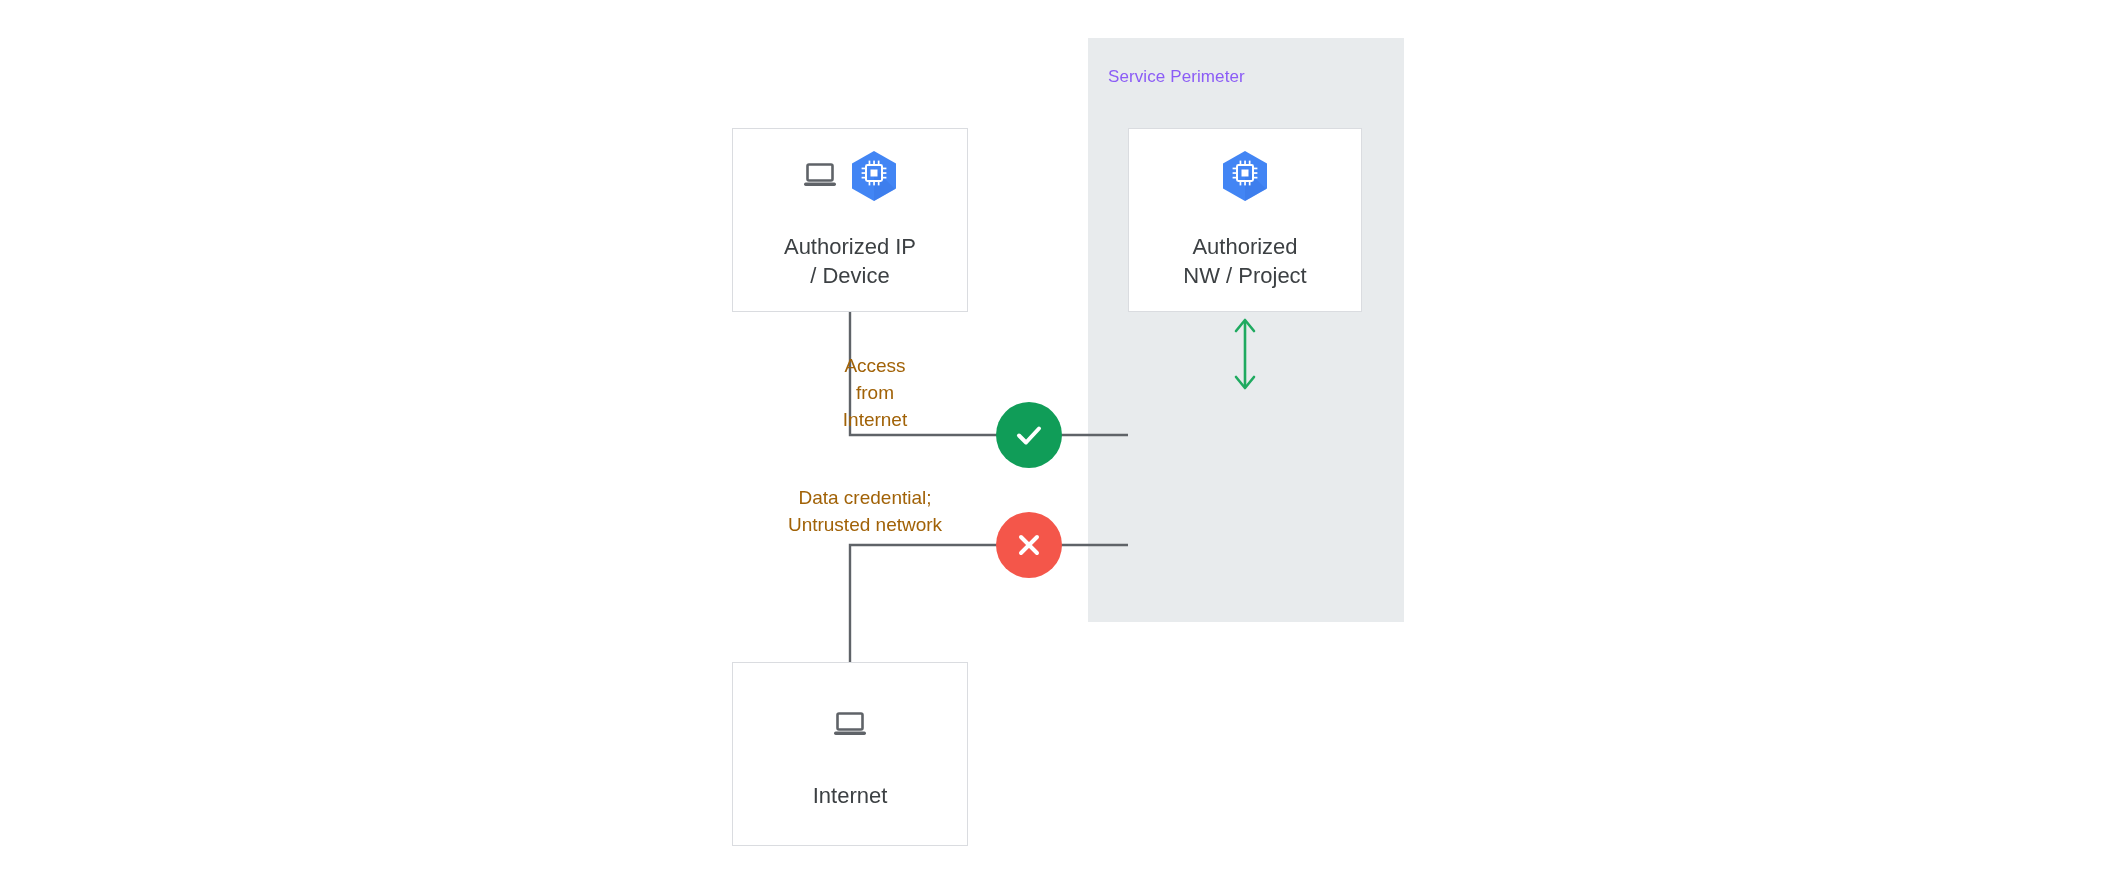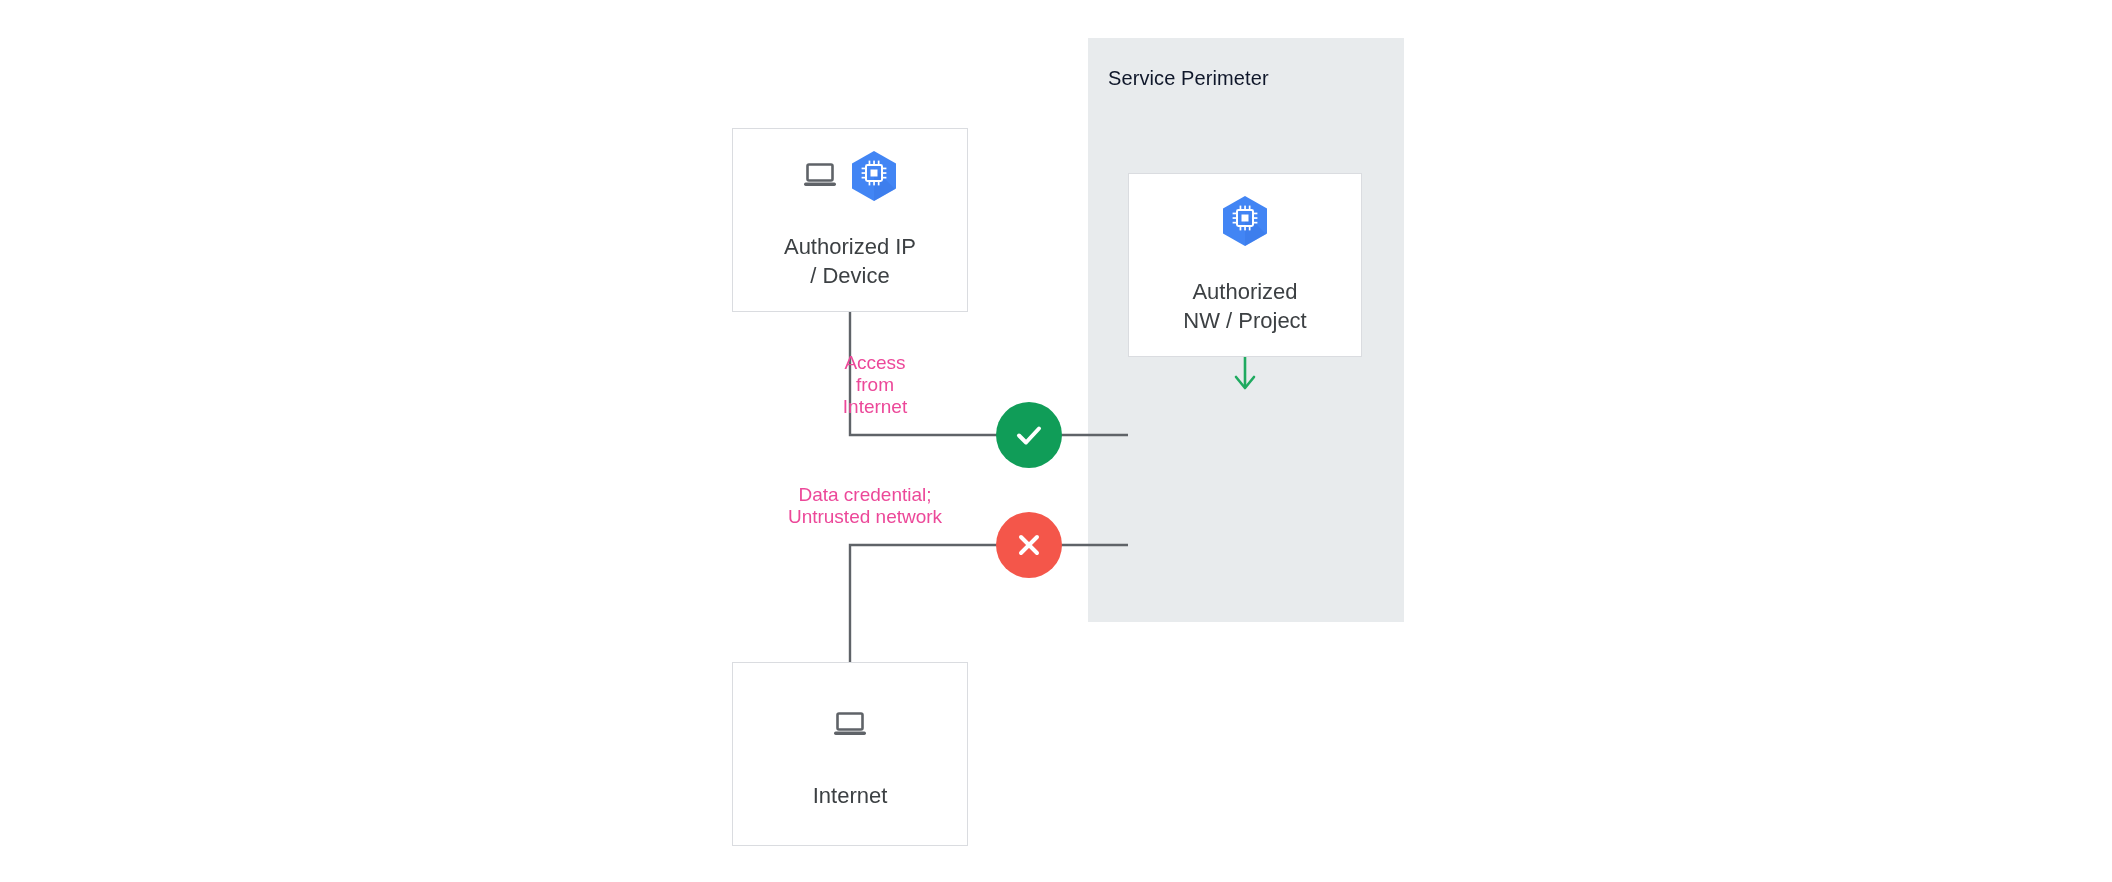--- a/index.html
+++ b/index.html
@@ -27,22 +27,22 @@
     left: 1088px;
     top: 38px;
     width: 316px;
     height: 584px;
     background: #e8ebed;
   }
   .perimeter-label {
     position: absolute;
     left: 1108px;
     top: 67px;
-    font-size: 20px;
-    color: #0f172a;
+    font-size: 17px;
+    color: #8b5cf6;
     letter-spacing: 0.1px;
     white-space: nowrap;
   }
 
   
   .node {
     position: absolute;
     background: #ffffff;
     border: 1px solid #dadce0;
     box-sizing: border-box;
@@ -62,21 +62,21 @@
   .node-label {
     margin-top: 18px;
     text-align: center;
     font-size: 22px;
     line-height: 29px;
     color: #3c4043;
     white-space: pre-line;
   }
 
   #node-authorized-ip  { left: 732px;  top: 128px; width: 236px; height: 184px; }
-  #node-authorized-nw  { left: 1128px; top: 128px; width: 234px; height: 184px; margin-top: 45px; }
+  #node-authorized-nw  { left: 1128px; top: 128px; width: 234px; height: 184px; }
   #node-data-gcp       { left: 1128px; top: 394px; width: 234px; height: 184px; }
   #node-internet       { left: 732px;  top: 662px; width: 236px; height: 184px; }
 
   
   #wires {
     position: absolute;
     left: 0; top: 0;
     width: 2112px;
     height: 882px;
     pointer-events: none;
@@ -92,22 +92,22 @@
     align-items: center;
     justify-content: center;
   }
   #badge-allow { left: 996px; top: 402px; background: #109d58; }
   #badge-deny  { left: 996px; top: 512px; background: #f4564a; }
 
   
   .edge-label {
     position: absolute;
     font-size: 19px;
-    line-height: 22px;
-    color: #ec4899;
+    line-height: 27px;
+    color: #a16207;
     white-space: pre-line;
   }
   #label-access-internet {
     left: 820px;
     top: 352px;
     width: 110px;
     text-align: center;
   }
   #label-valid-credential {
     left: 770px;

